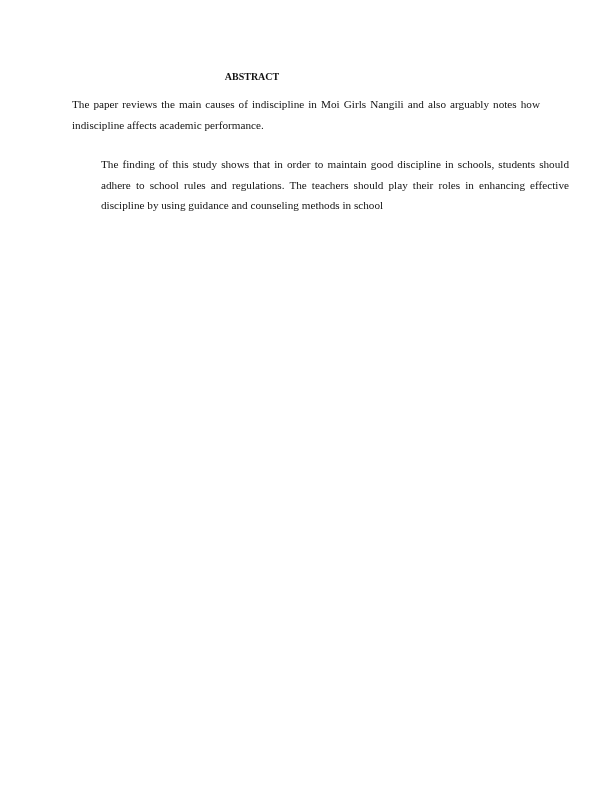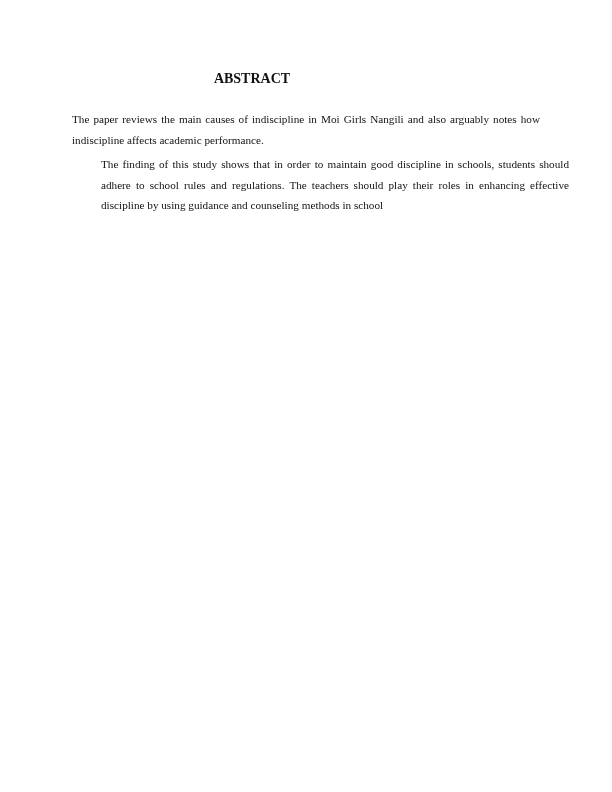--- a/index.html
+++ b/index.html
@@ -1,29 +1,29 @@
 <!DOCTYPE html>
 <html><head>
   <meta charset="utf-8">
   <style>
     html, body { margin: 0; padding: 0; background: #ffffff; }
     body { width: 612px; height: 792px; position: relative; overflow: hidden; }
     .page { position: absolute; left: 0; top: 0; width: 612px; height: 792px; background: #fff; }
     .title {
       position: absolute; left: 0; width: 504px; top: 71px;
       text-align: center; font-family: "Liberation Serif", serif;
-      font-weight: bold; font-size: 14px; color: #111; margin: 0;
+      font-weight: bold; font-size: 10px; color: #111; margin: 0;
     }
     .para {
       position: absolute; left: 72px; width: 468px;
       font-family: "Liberation Serif", serif; font-size: 11.2px;
       line-height: 20.5px; color: #111; text-align: justify;
       text-align-last: left; margin: 0;
     }
-    .p1 { top: 109px; }
+    .p1 { top: 94px; }
     .p2 { top: 154px; margin-left: 29px; }
   </style>
 </head>
 <body>
 
 <div class="page">
   <h1 class="title">ABSTRACT</h1>
   <p class="para p1">The paper reviews the main causes of indiscipline in Moi Girls Nangili and also arguably notes how indiscipline affects academic performance.</p>
   <p class="para p2">The finding of this study shows that in order to maintain good discipline in schools, students should adhere to school rules and regulations. The teachers should play their roles in enhancing effective discipline by using guidance and counseling methods in school</p>
 </div>

